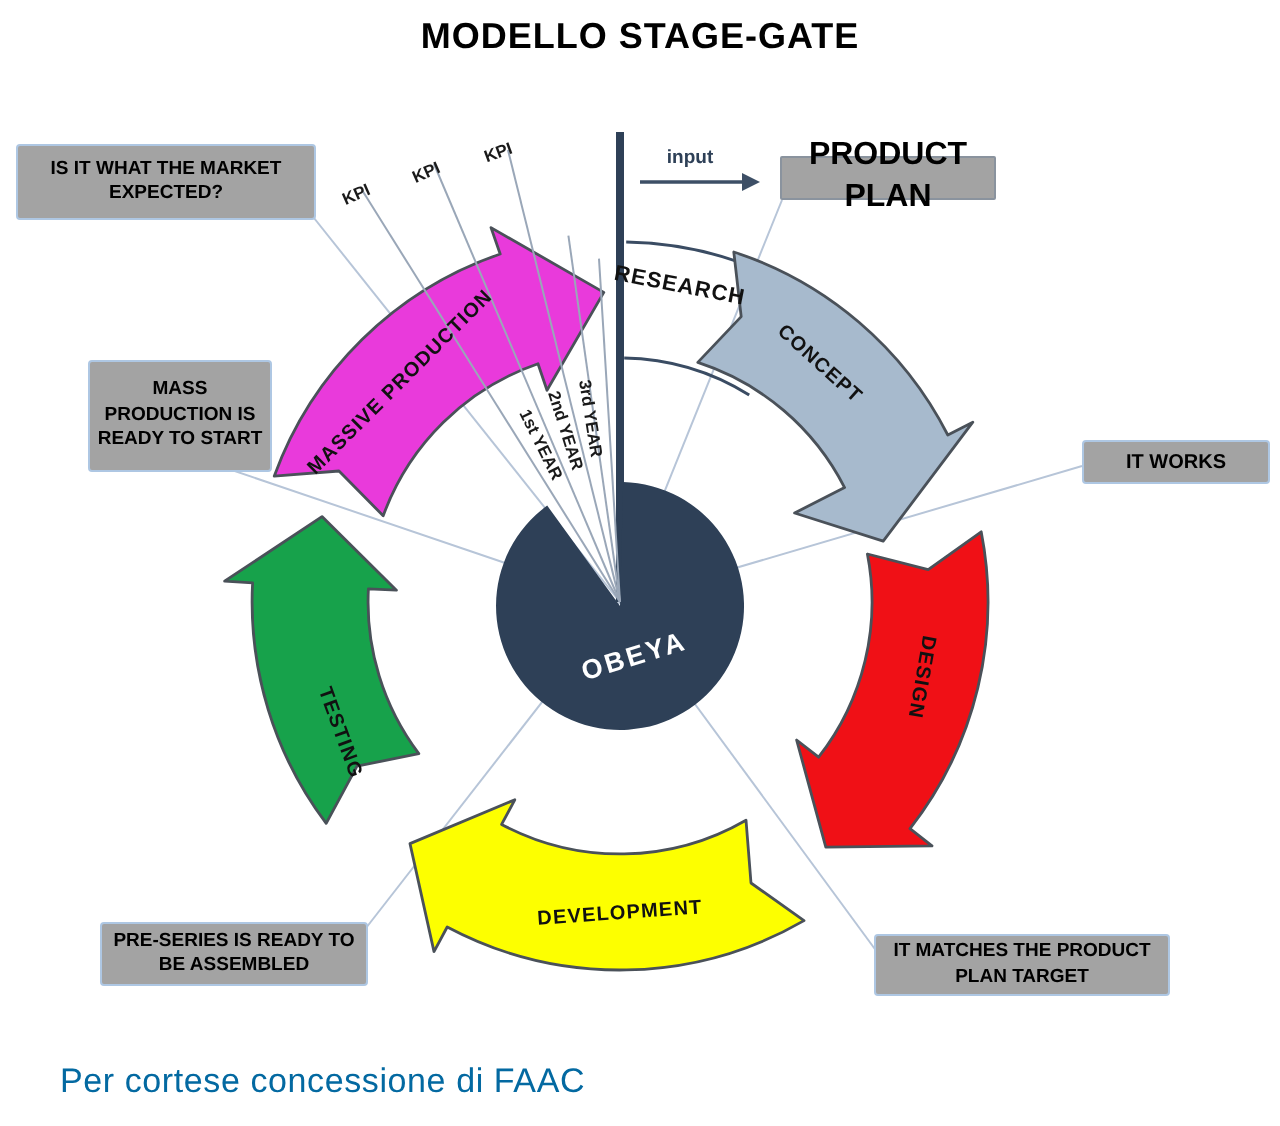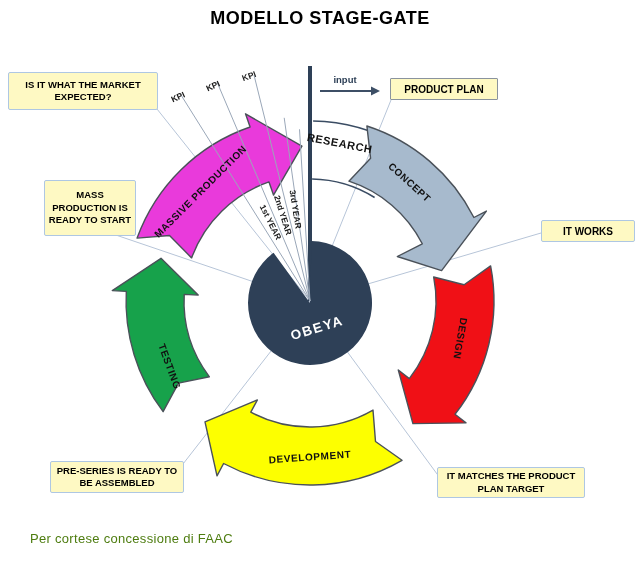--- a/index.html
+++ b/index.html
@@ -1,22 +1,22 @@
 <!DOCTYPE html>
 <html><head>
 <meta charset="utf-8">
 <style>
   html,body{margin:0;padding:0;background:#ffffff;}
   .page{position:relative;width:640px;height:563px;background:#ffffff;overflow:hidden;
         font-family:"Liberation Sans",sans-serif;}
   .title{position:absolute;left:0;top:8px;width:100%;text-align:center;
          font-size:18px;font-weight:800;letter-spacing:.5px;color:#000;}
-  .caption{position:absolute;left:30px;top:531px;font-size:13px;color:#4d7c0f;letter-spacing:.3px;}
+  .caption{position:absolute;left:30px;top:531px;font-size:17px;color:#0369a1;letter-spacing:.3px;}
   svg{position:absolute;left:0;top:0;}
-  .label-box{position:absolute;background:#fef9c3;border:1px solid #aec7e3;border-radius:2px;
+  .label-box{position:absolute;background:#a3a3a3;border:1px solid #aec7e3;border-radius:2px;
              display:flex;align-items:center;justify-content:center;text-align:center;
              font-size:9.5px;font-weight:bold;color:#000;line-height:1.3;padding:2px 3px;box-sizing:border-box;}
   .label-box.dark-border{border:1.2px solid #8a939e;border-radius:1px;}
   .arrow-label{font-size:10px;font-weight:bold;fill:#111;letter-spacing:.6px;}
   .small-label{font-size:8.5px;font-weight:bold;fill:#1a1a1a;}
   .obeya-label{font-size:13.5px;font-weight:bold;fill:#ffffff;letter-spacing:1.5px;}
   .input-label{font-size:9.5px;font-weight:bold;fill:#2E4057;}
   .research-label{font-size:11px;font-weight:bold;fill:#111;letter-spacing:.6px;}
   text{text-anchor:middle;dominant-baseline:central;}
 </style>
@@ -82,19 +82,19 @@
 
     <text class="small-label" transform="translate(270.7,222.2) rotate(63.5)">1st YEAR</text>
     <text class="small-label" transform="translate(283.0,215.2) rotate(72.5)">2nd YEAR</text>
     <text class="small-label" transform="translate(295.5,209.2) rotate(81)">3rd YEAR</text>
 
     <text class="obeya-label" transform="translate(317,328) rotate(-17)">OBEYA</text>
   </svg>
 
   <div class="label-box" style="left:8px;top:72px;width:150px;height:38px;">IS IT WHAT THE MARKET EXPECTED?</div>
   <div class="label-box" style="left:16px;top:180px;width:92px;height:56px;margin-left:28px;">MASS PRODUCTION IS READY TO START</div>
-  <div class="label-box dark-border" style="left:390px;top:78px;width:108px;height:22px;font-size:10px;text-align:center;">PRODUCT PLAN</div>
+  <div class="label-box dark-border" style="left:390px;top:78px;width:108px;height:22px;font-size:16px;text-align:center;">PRODUCT PLAN</div>
   <div class="label-box" style="left:541px;top:220px;width:94px;height:22px;font-size:10px;">IT WORKS</div>
   <div class="label-box" style="left:50px;top:461px;width:134px;height:32px;">PRE-SERIES IS READY TO BE ASSEMBLED</div>
   <div class="label-box" style="left:437px;top:467px;width:148px;height:31px;">IT MATCHES THE PRODUCT PLAN TARGET</div>
 
   <div class="caption">Per cortese concessione di FAAC</div>
 </div>
 
 </body></html>

